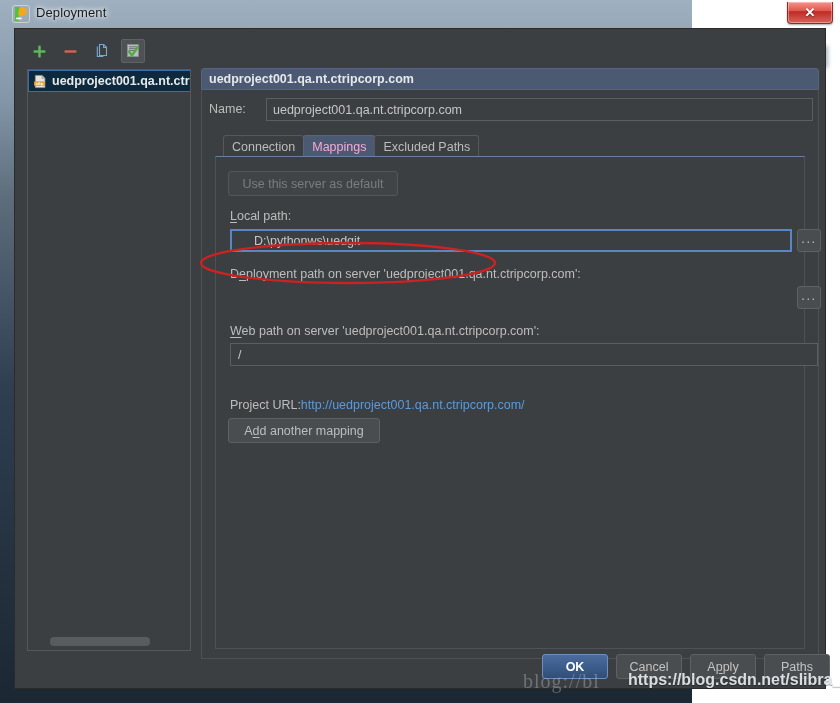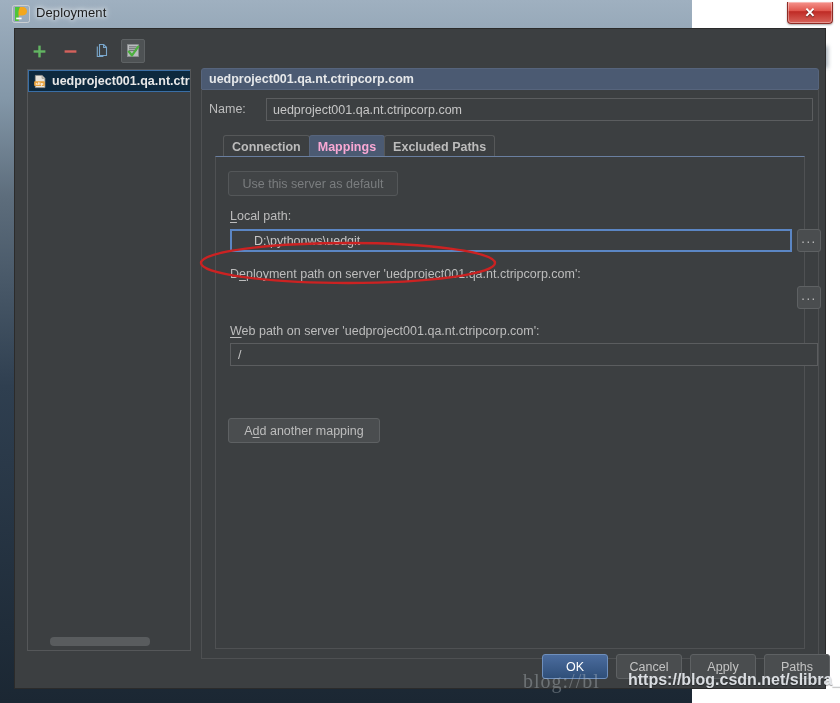--- a/index.html
+++ b/index.html
@@ -137,21 +137,21 @@
     position: absolute; left: 57px; top: 0; width: 547px; height: 23px;
     background: #3c3f41; border: 1px solid #5b5d5f;
     box-sizing: border-box; color: #c6c6c6;
     display: flex; align-items: center; padding-left: 6px;
     font-size: 12.5px; cursor: text;
   }
 
   
   #tabstrip {
     position: absolute; left: 22px; top: 99px; height: 23px;
-    display: flex; align-items: flex-end; font-weight: bold;
+    display: flex; align-items: flex-end;
   }
   .tab {
     height: 22px; padding: 0 8px;
     display: flex; align-items: center;
     color: #bcbcbc; font-size: 12.5px;
     border: 1px solid #565859; border-bottom: none;
     border-radius: 3px 3px 0 0;
     background: #3c3f41;
     cursor: pointer; box-sizing: border-box;
     margin-right: -1px;
@@ -204,21 +204,21 @@
     position: absolute; top: 0; height: 25px; width: 66px;
     border-radius: 3px; box-sizing: border-box;
     display: flex; align-items: center; justify-content: center;
     font-size: 12.5px; color: #c3c3c3;
     background: #4a4d4f; border: 1px solid #5e6163;
     cursor: pointer;
   }
   .dlg-btn.default {
     background: linear-gradient(to bottom, #4b6c9e, #2f4f79);
     border: 1px solid #6e8fbd;
-    color: #ffffff; font-weight: normal;
+    color: #ffffff; font-weight: bold;
   }
 
   
   #annotation-ellipse {
     position: absolute; left: 198px; top: 241px;
     width: 300px; height: 44px;
     pointer-events: none;
   }
 
   
@@ -337,20 +337,23 @@
         <div class="field-label" style="left:14px; top:110px;">
           <span>D</span><span class="mn">e</span><span>ployment path on server 'uedproject001.qa.nt.ctripcorp.com':</span>
         </div>
         <div class="btn browse" style="left:581px; top:129px;">...</div>
 
         <div class="field-label" style="left:14px; top:167px;">
           <span class="mn">W</span><span>eb path on server 'uedproject001.qa.nt.ctripcorp.com':</span>
         </div>
         <div class="txt-input" style="left:14px; top:186px; width:588px;">/</div>
 
+        <div id="project-url">
+          <span>Project URL:</span><a>http://uedproject001.qa.nt.ctripcorp.com/</a>
+        </div>
 
         <div class="btn" style="left:12px; top:261px; width:152px; height:25px;">
           <span>A</span>
             <span class="mn">d</span>
             <span>d another mapping</span>
         </div>
 
       </div>
     </div>
 

